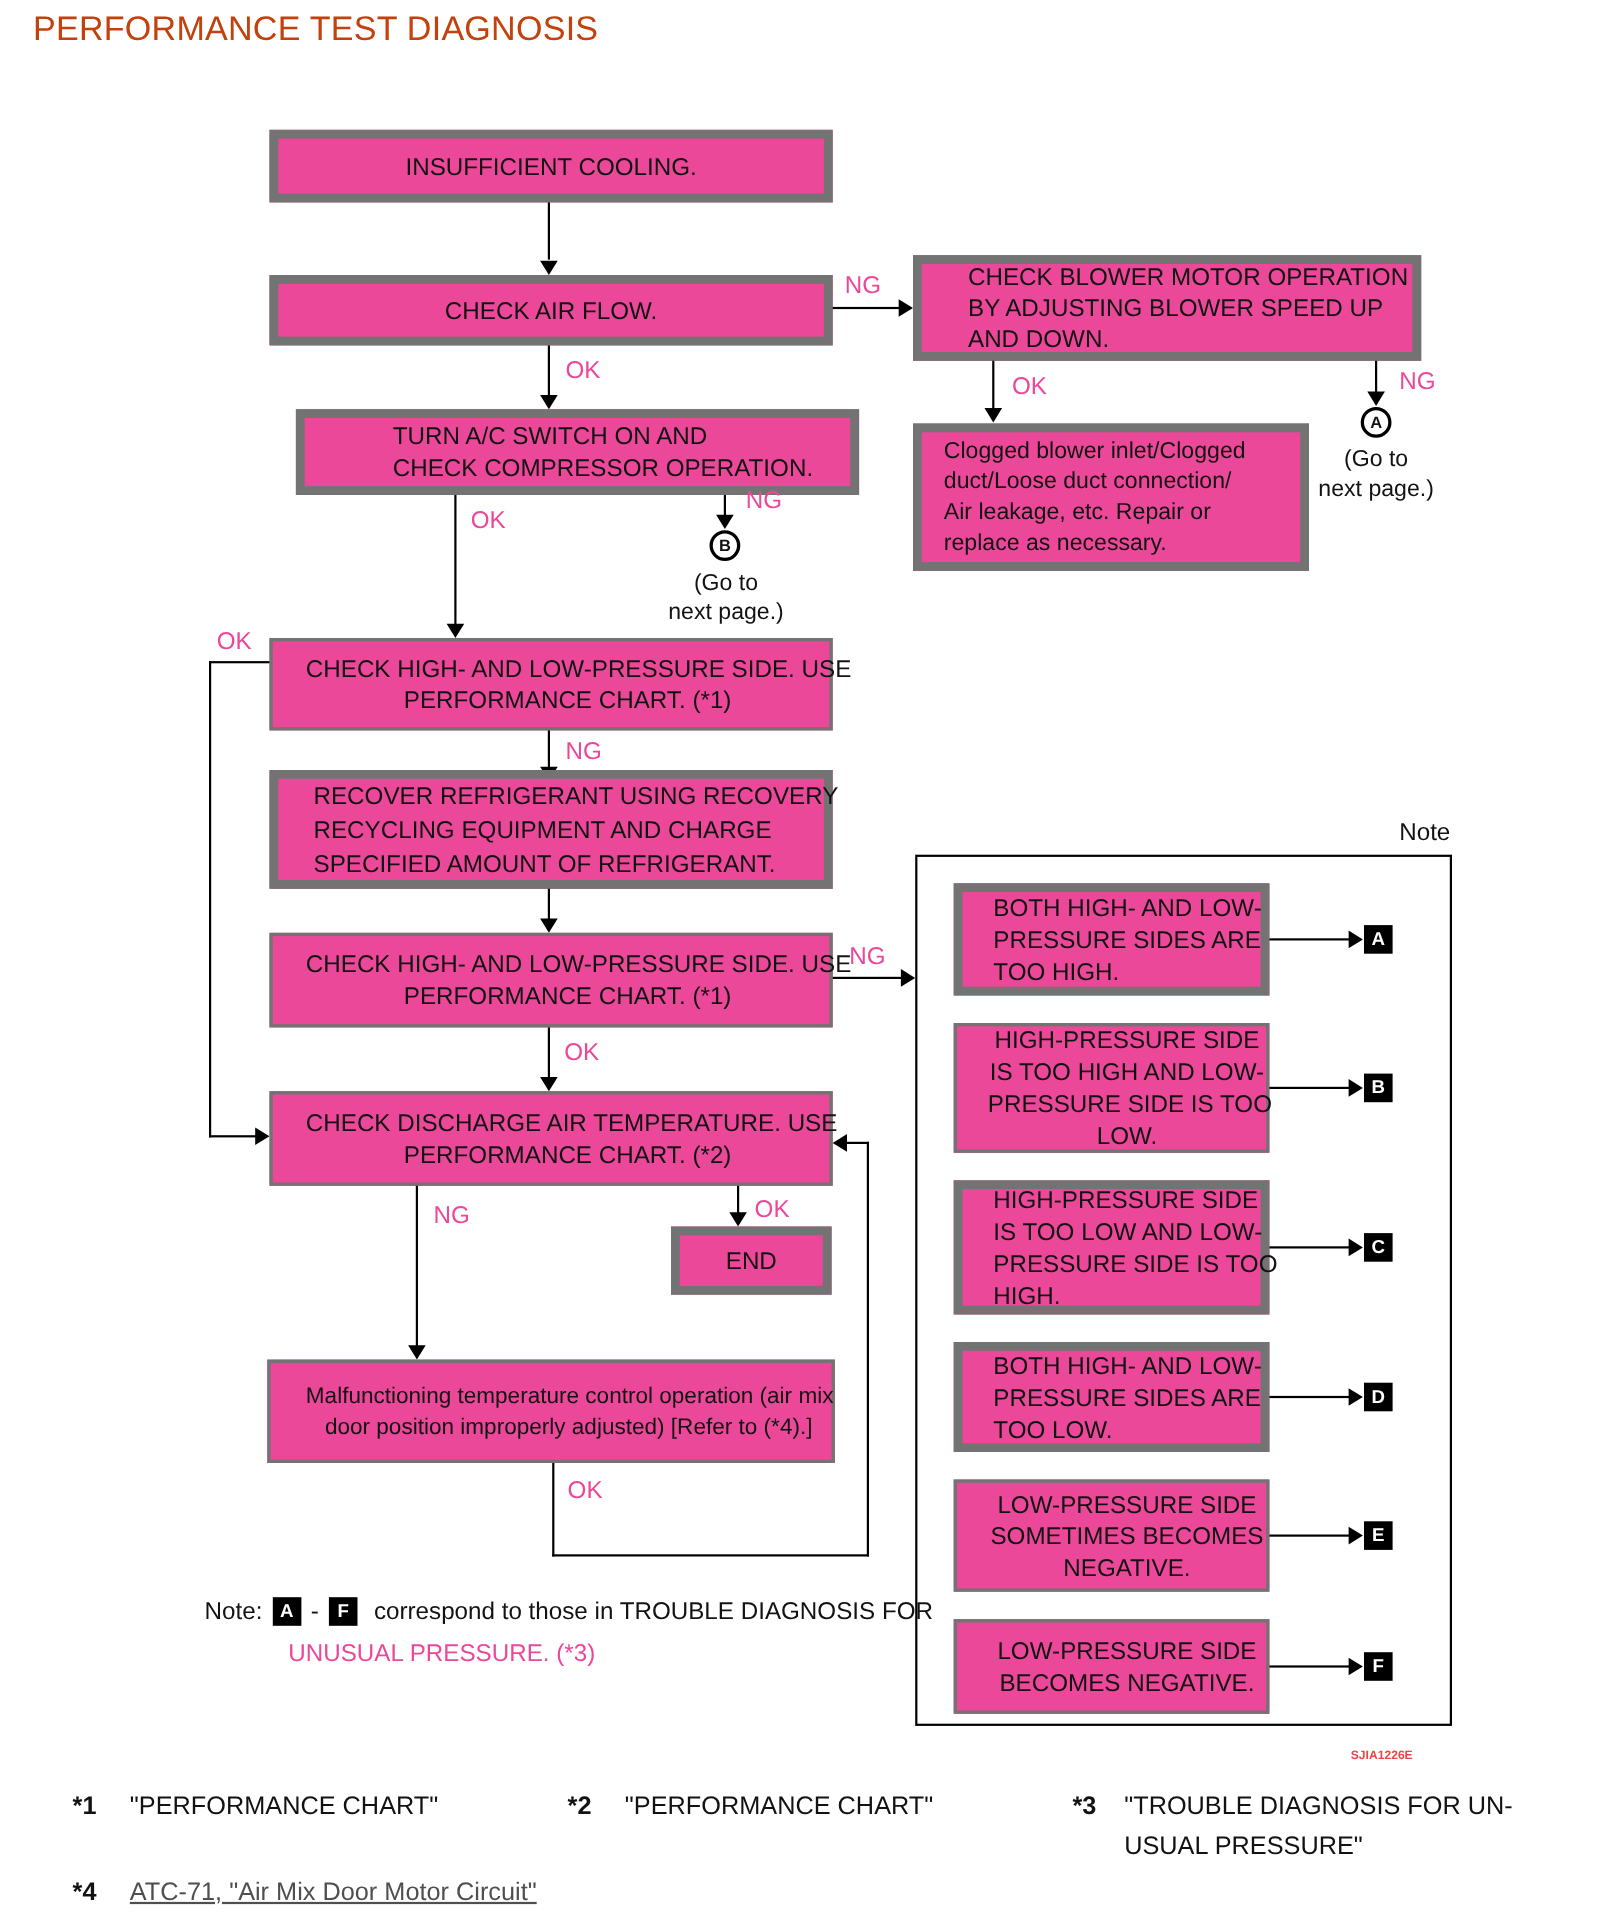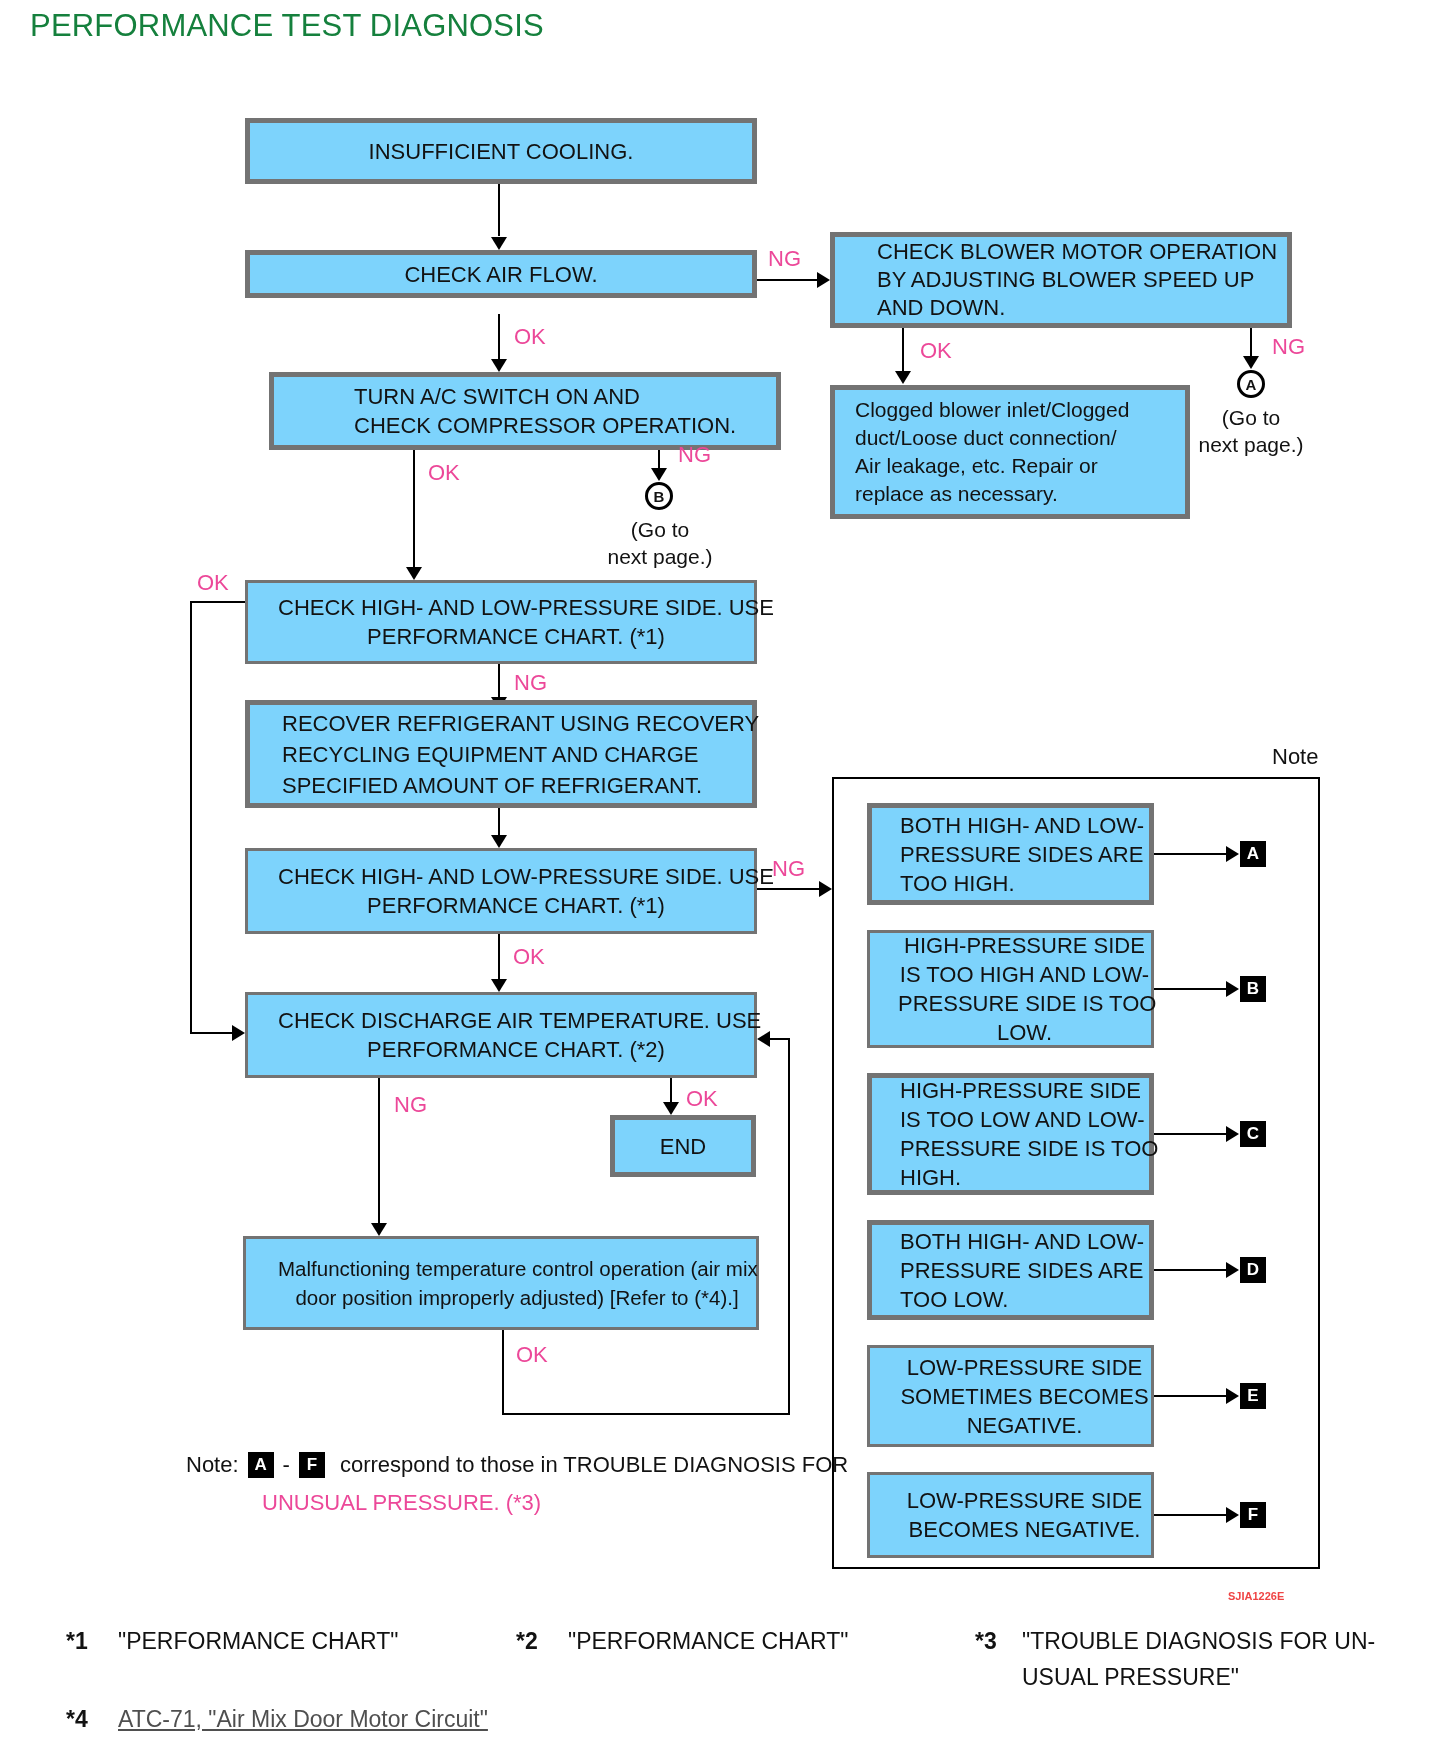--- a/index.html
+++ b/index.html
@@ -1,19 +1,19 @@
 <!DOCTYPE html>
 <html><head>
 <meta charset="utf-8">
 <style>
   html,body{margin:0;padding:0;background:#fff;}
   .canvas{position:relative;width:1456px;height:1742px;background:#ffffff;
           font-family:"Liberation Sans", sans-serif;color:#121212;overflow:hidden;}
-  .title{position:absolute;left:30px;top:8px;font-size:31px;letter-spacing:.2px;color:#15803d;}
-  .box{position:absolute;box-sizing:border-box;border:5px solid #737373;background:#7dd3fc;
+  .title{position:absolute;left:30px;top:8px;font-size:31px;letter-spacing:.2px;color:#c2410c;}
+  .box{position:absolute;box-sizing:border-box;border:8px solid #737373;background:#ec4899;
        display:flex;flex-direction:column;justify-content:center;font-size:22px;line-height:29px;white-space:nowrap;}
   .box.thick{border-width:3px;text-align:center;}
   .box.center{align-items:center;}
   .vline{position:absolute;width:2px;background:#000;}
   .hline{position:absolute;height:2px;background:#000;}
   .ah-down{position:absolute;width:0;height:0;border-left:8px solid transparent;border-right:8px solid transparent;border-top:13px solid #000;}
   .ah-right{position:absolute;width:0;height:0;border-top:8px solid transparent;border-bottom:8px solid transparent;border-left:13px solid #000;}
   .ah-left{position:absolute;width:0;height:0;border-top:8px solid transparent;border-bottom:8px solid transparent;border-right:13px solid #000;}
   .lbl{position:absolute;font-size:22px;color:#ec4899;}
   .circ{position:absolute;width:28px;height:28px;border:3px solid #000;border-radius:50%;box-sizing:border-box;
@@ -37,21 +37,21 @@
 
   <div class="title">PERFORMANCE TEST DIAGNOSIS</div>
 
   <div class="box center" style="left:245px;top:118px;width:512px;height:66px;">
     <div>INSUFFICIENT COOLING.</div>
   </div>
 
   <div class="vline" style="left:498px;top:184px;height:52px;"></div>
   <div class="ah-down" style="left:491px;top:237px;"></div>
 
-  <div class="box center" style="left:245px;top:250px;width:512px;height:48px;">
+  <div class="box center" style="left:245px;top:250px;width:512px;height:64px;">
     <div>CHECK AIR FLOW.</div>
   </div>
 
   <div class="vline" style="left:498px;top:314px;height:46px;"></div>
   <div class="ah-down" style="left:491px;top:359px;"></div>
   <div class="lbl" style="left:514px;top:324px;">OK</div>
 
   <div class="hline" style="left:757px;top:279px;width:61px;"></div>
   <div class="ah-right" style="left:817px;top:272px;"></div>
   <div class="lbl" style="left:768px;top:246px;">NG</div>

